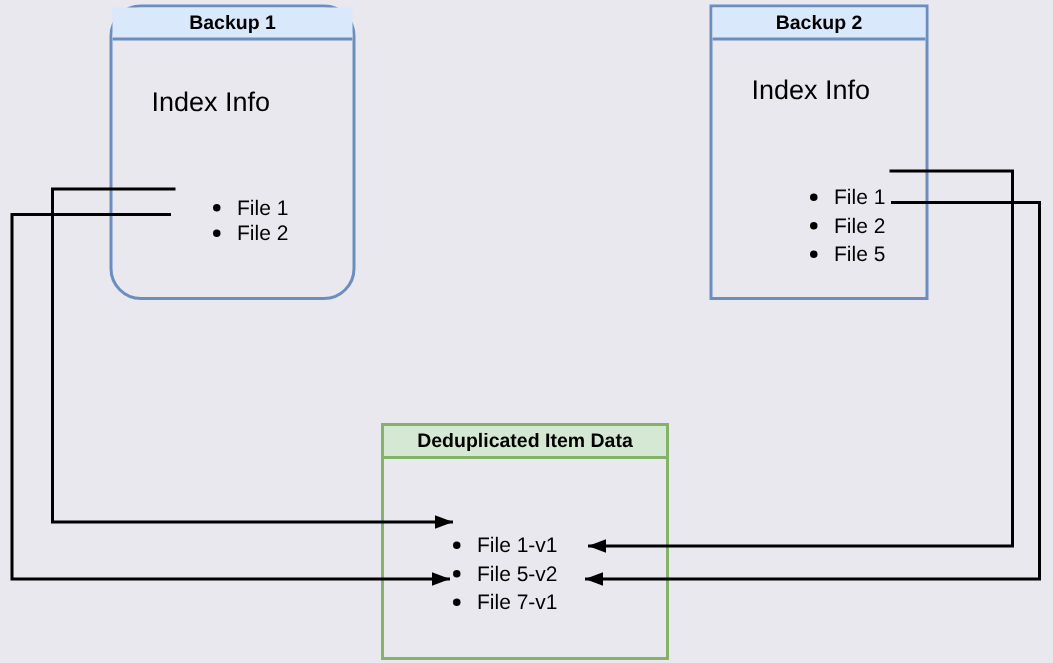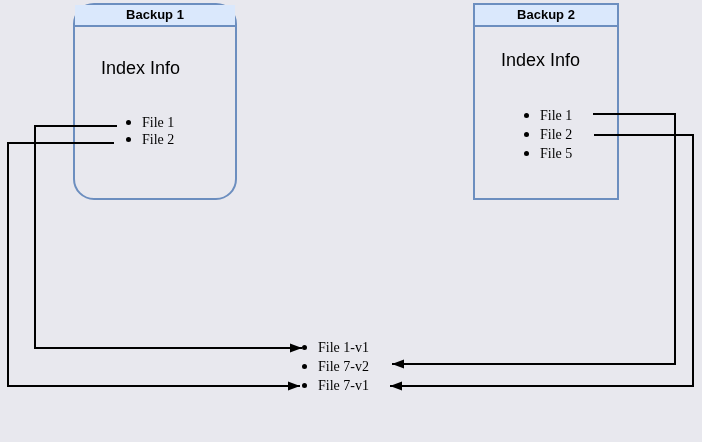--- a/index.html
+++ b/index.html
@@ -30,24 +30,23 @@
     overflow: hidden;
   }
   .subtitle {
     position: absolute;
     font-size: 18px;
     line-height: 16px;
     white-space: nowrap;
   }
   ul.filelist {
     position: absolute;
-    margin: 0;
+    margin: 16px;
     padding: 0;
     list-style: none;
-    font-family: Liberation Serif, serif;
   }
   ul.filelist li {
     position: relative;
     padding-left: 18px;
     font-size: 14px;
     white-space: nowrap;
   }
   ul.filelist li::before {
     content: "";
     position: absolute;
@@ -90,23 +89,26 @@
   <div class="box" style="left: 473px; top: 3px; width: 146px; height: 197px; border-color: rgb(108, 142, 191);">
     <div class="hdr" style="background: rgb(218, 232, 252); border-bottom-color: rgb(108, 142, 191);">Backup 2</div>
   </div>
   <div class="subtitle" style="left:501px; top:52px;">Index Info</div>
   <ul class="filelist lh19" style="left:522px; top:106px;">
     <li>File 1</li>
     <li>File 2</li>
     <li>File 5</li>
   </ul>
 
-  <ul class="filelist lh19" style="left:300px; top:338px;text-align:center;">
+  <div class="box" style="left: 254px; top: 282px; width: 192px; height: 158px; border-color: rgb(130, 179, 102);">
+    <div class="hdr" style="background: rgb(213, 232, 212); border-bottom-color: rgb(130, 179, 102);">Deduplicated Item Data</div>
+  </div>
+  <ul class="filelist lh19" style="left:284px; top:338px;text-align:center;">
     <li>File 1-v1</li>
-    <li>File 7-v2</li>
+    <li>File 5-v2</li>
     <li>File 7-v1</li>
   </ul>
 
   <svg class="wires" viewBox="0 0 702 442" xmlns="http://www.w3.org/2000/svg">
     <defs>
       <marker id="arrow" markerUnits="userSpaceOnUse" markerWidth="14" markerHeight="12" refX="13" refY="5" orient="auto">
         <path d="M1,0.5 L13,5 L1,9.5 Z" fill="#000"></path>
       </marker>
     </defs>
     <polyline points="117,126 35,126 35,348 302,348" marker-end="url(#arrow)"></polyline>

